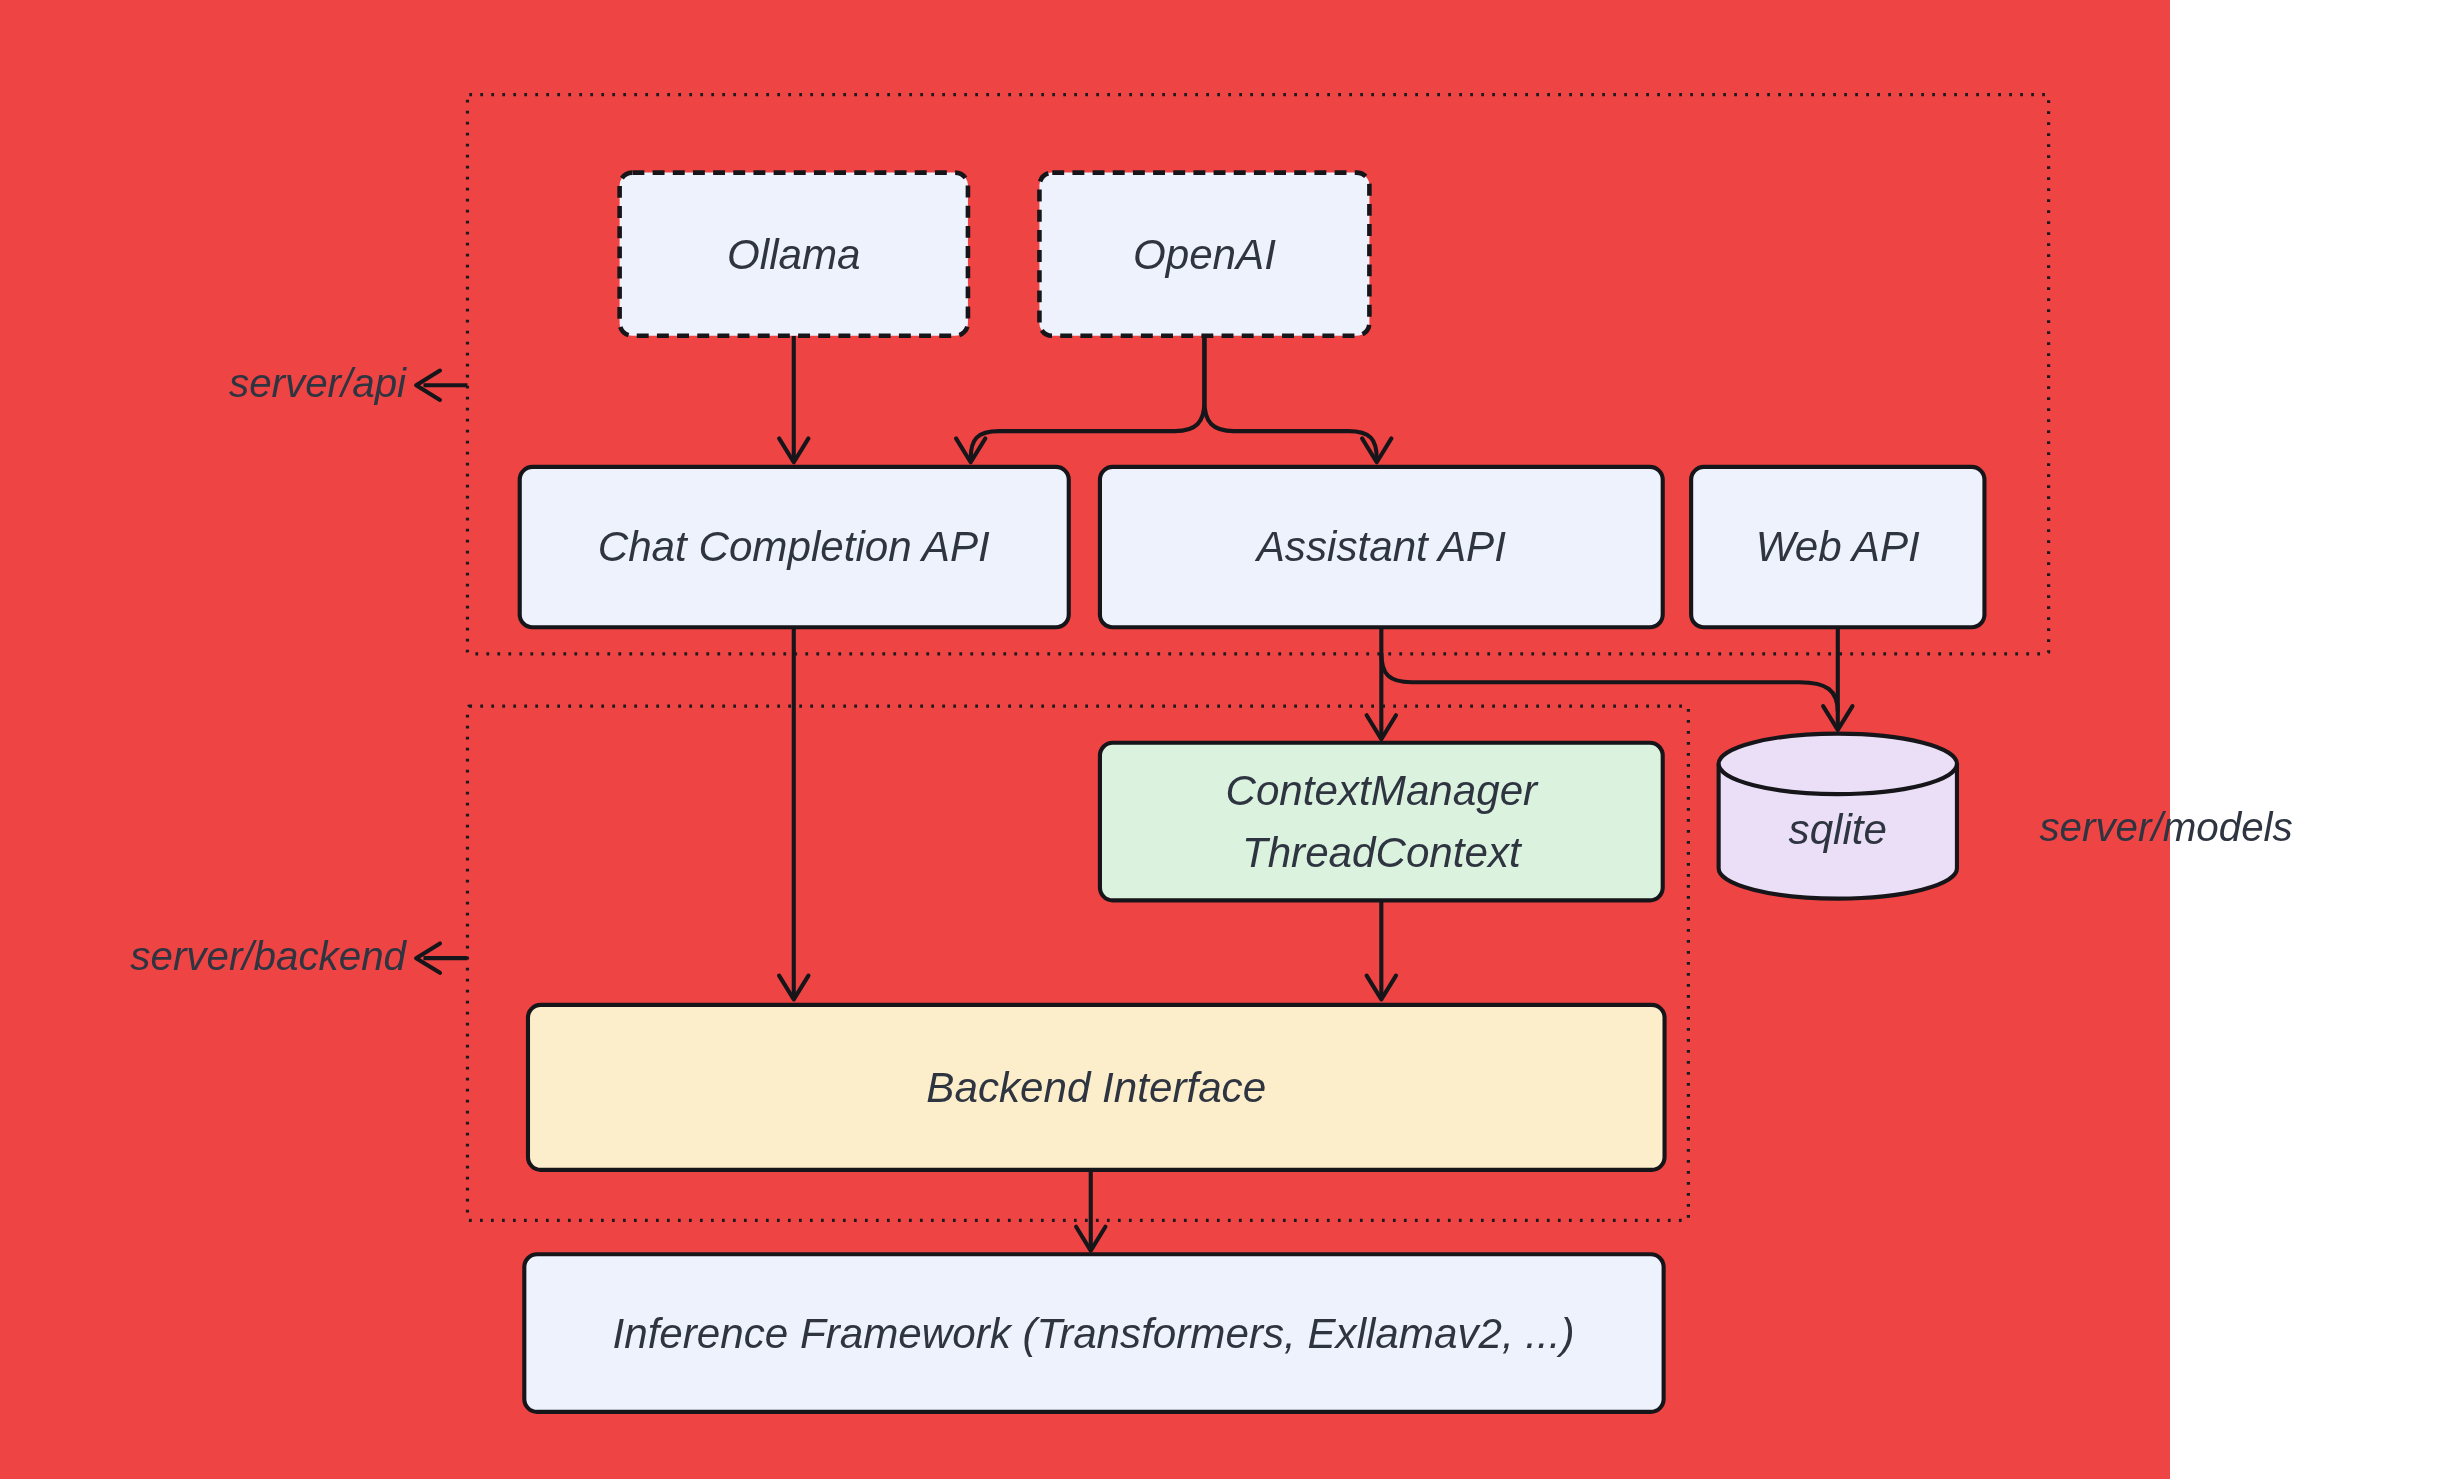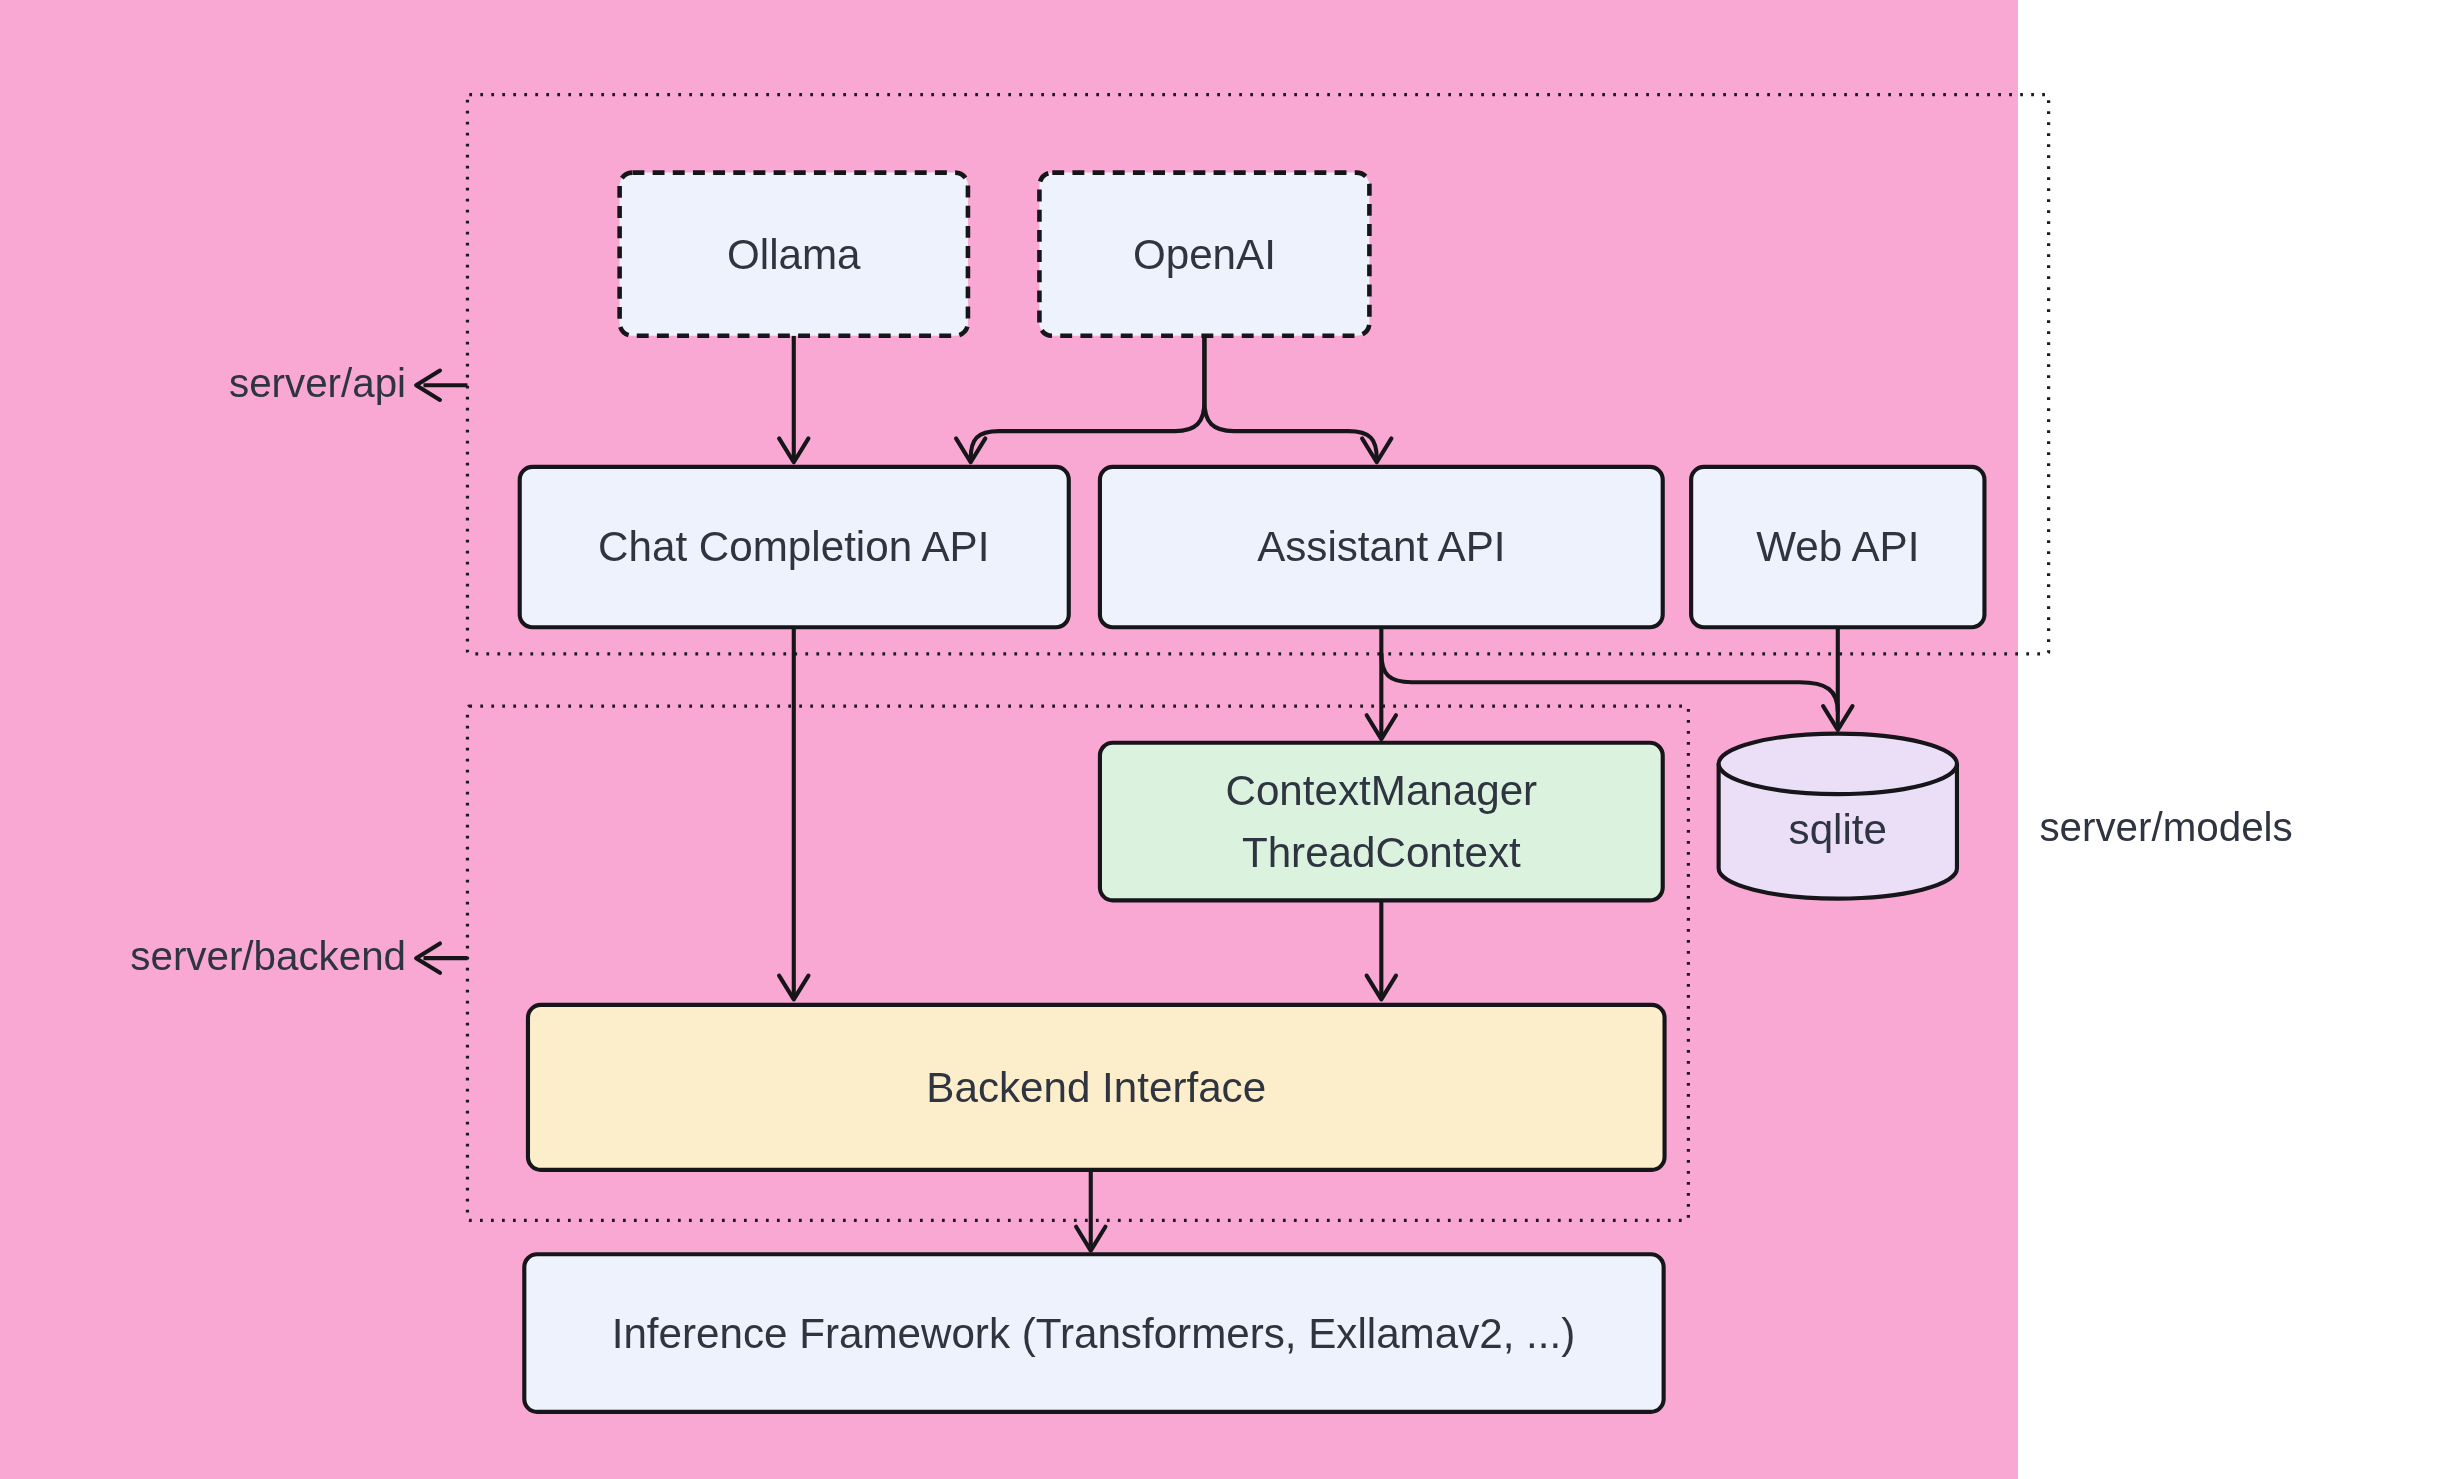--- a/index.html
+++ b/index.html
@@ -1,25 +1,26 @@
 <!DOCTYPE html>
 <html style="font-size:14.7px"><head>
 <meta charset="utf-8">
 <style>
   html, body {
     margin: 0;
     padding: 0;
     background: #ffffff;
   }
   .stage {
-    width: 2018px;
+    width: 2170px;
     height: 1480px;
     position: relative;
-    background: #f9a8d4;
+    background: #ef4444;
     font-family: "Liberation Sans", "DejaVu Sans", sans-serif;
+    font-style: italic;
   }
   svg { display: block; }
   .container-border {
     fill: none;
     stroke: #1b1b1f;
     stroke-width: 3.5;
     stroke-dasharray: 3 9;
   }
   .node {
     stroke: #16161a;

